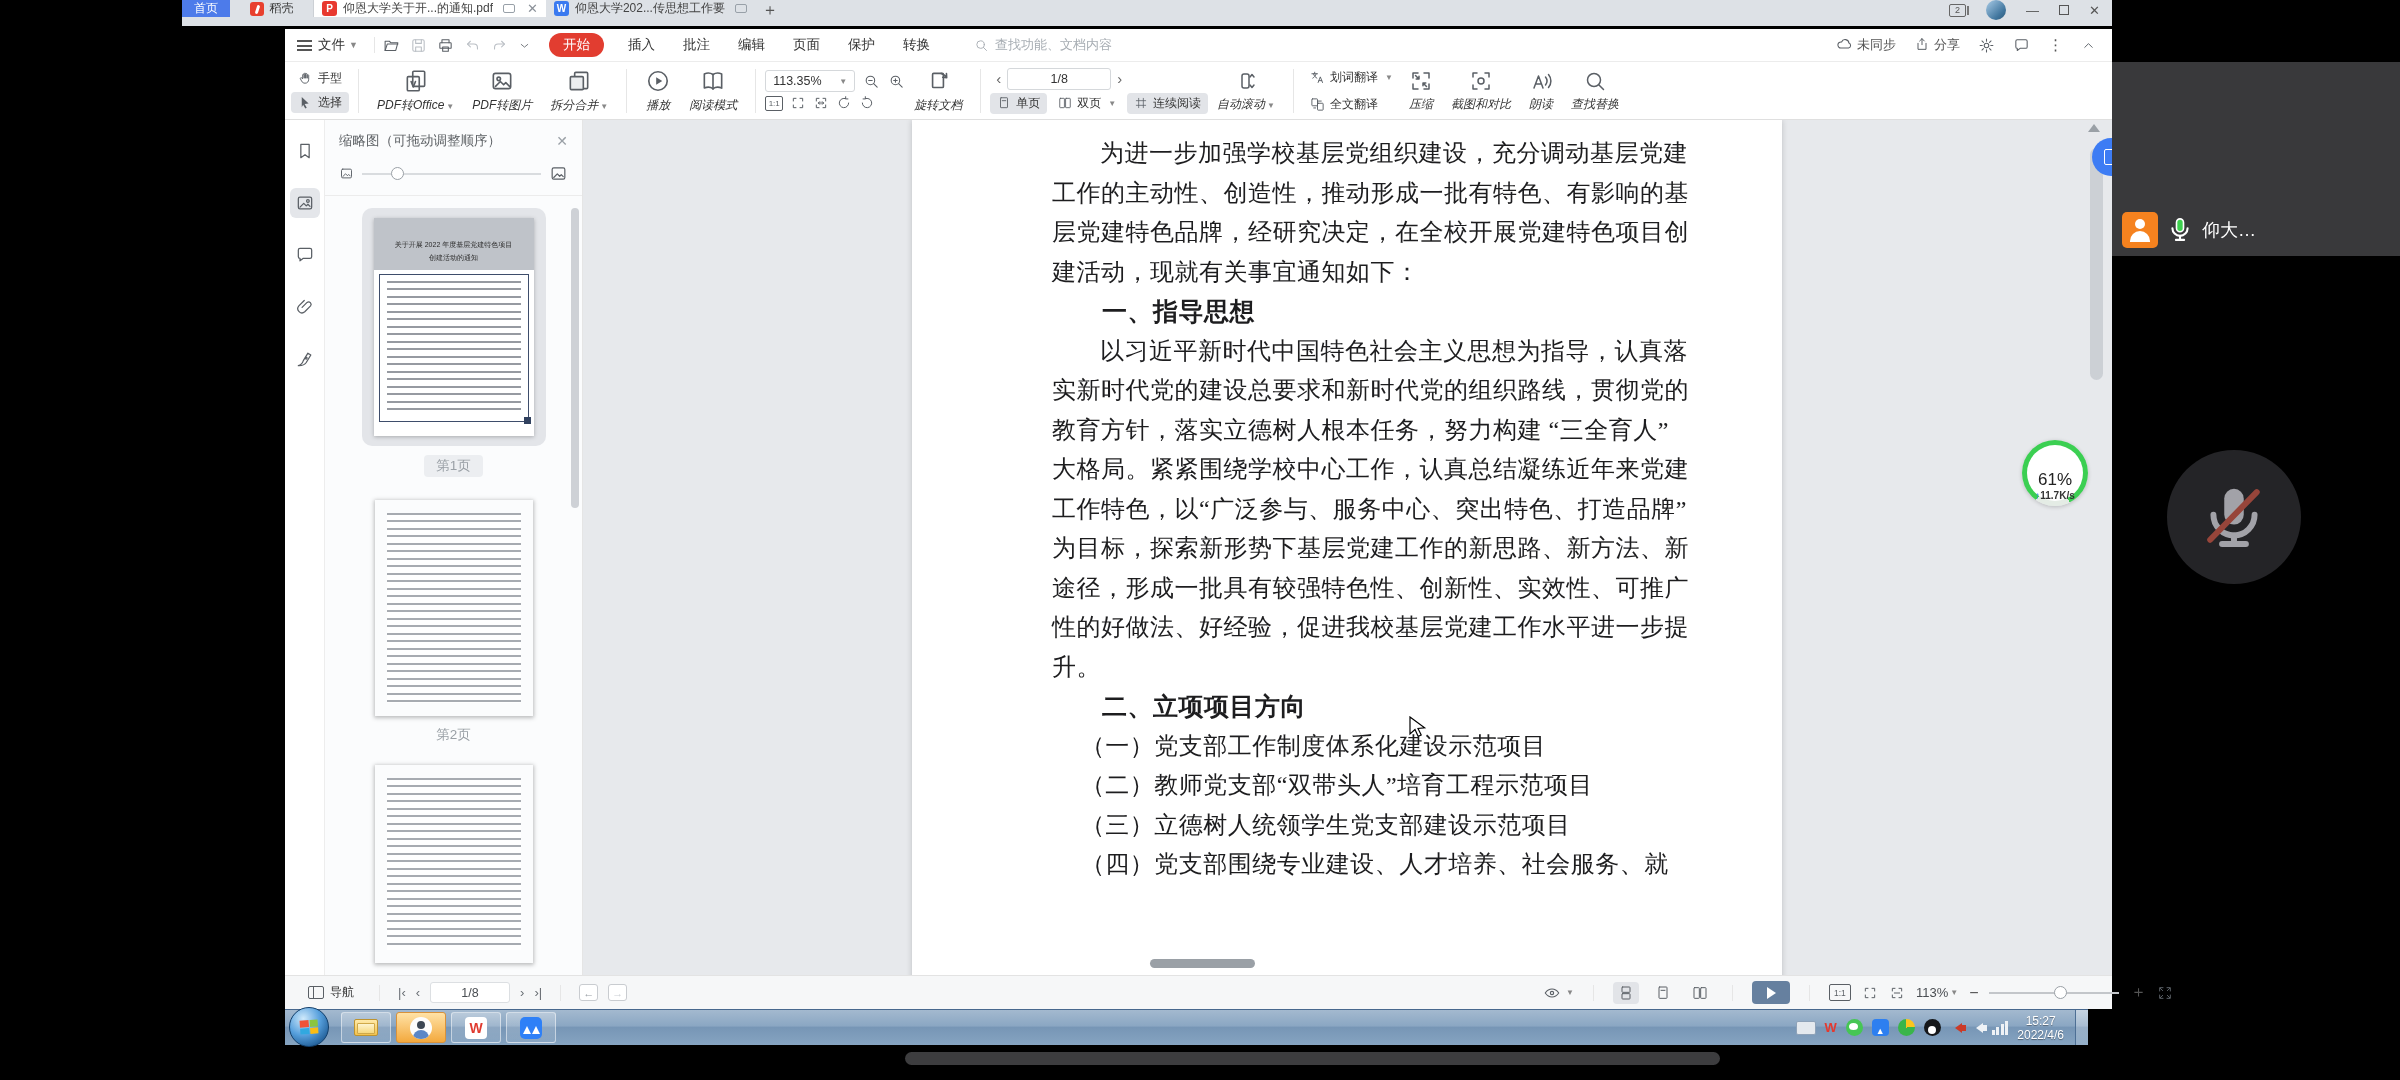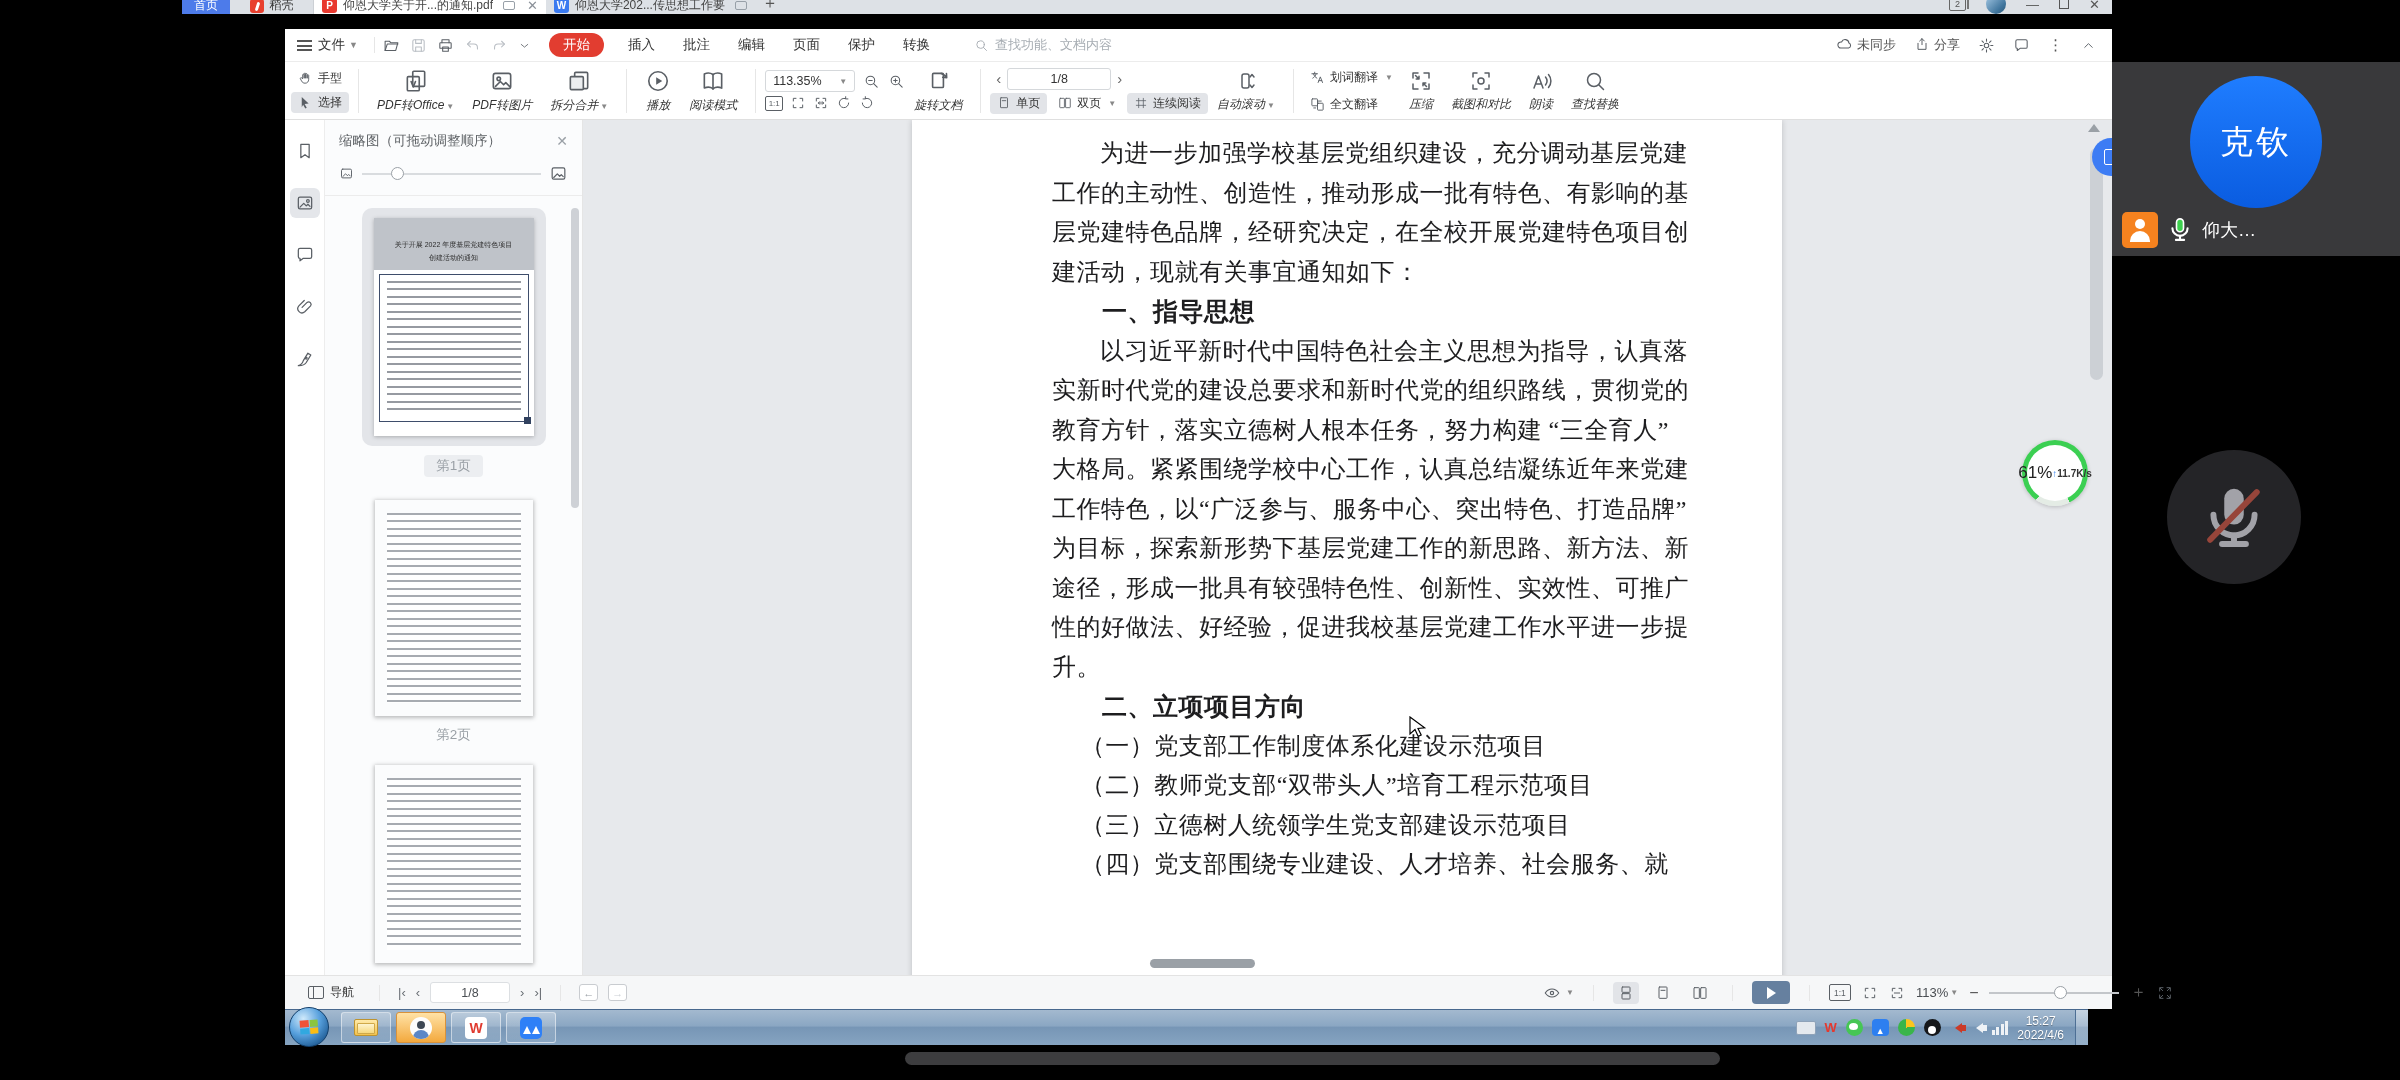--- a/index.html
+++ b/index.html
@@ -1,20 +1,20 @@
 <!DOCTYPE html>
 <html><head>
 <meta charset="utf-8">
 <style>
   * { margin:0; padding:0; box-sizing:border-box; }
   html,body { width:2400px; height:1080px; background:#000; font-family:"Liberation Sans",sans-serif; }
   .screen { position:relative; width:2400px; height:1080px; background:#000; overflow:hidden; }
 
   
-  .tabbar { position:absolute; left:182px; top:0; width:1930px; height:14px; background:#dde1e6; display:flex; align-items:flex-end; font-size:12px; color:#333; }
+  .tabbar { position:absolute; left:182px; top:0; width:1930px; height:26px; background:#dde1e6; display:flex; align-items:flex-start; font-size:12px; color:#333; }
   .tab-home { width:48px; background:#4d7bea; color:#fff; display:flex; align-items:center; justify-content:center; }
   .tab-docer { width:84px; display:flex; align-items:center; justify-content:center; gap:6px; border-right:1px solid #ccd0d5; }
   .docer-ic { width:14px; height:14px; border-radius:3px; background:#e8402e; position:relative; }
   .docer-ic::after { content:""; position:absolute; left:6px; top:3px; width:3px; height:9px; background:#fff; border-radius:2px; transform:rotate(18deg); }
   .tab-doc { display:flex; align-items:center; gap:6px; padding:0 8px; color:#444; }
   .tab-doc.active { background:#fff; }
   .pdf-ic { width:15px; height:15px; border-radius:3px; background:#e8392f; color:#fff; font-size:10px; font-weight:bold; display:flex; align-items:center; justify-content:center; }
   .w-ic { width:15px; height:15px; border-radius:3px; background:#3a7af0; color:#fff; font-size:10px; font-weight:bold; display:flex; align-items:center; justify-content:center; }
   .tab-title { max-width:150px; white-space:nowrap; overflow:hidden; }
   .tab-prev { width:12px; height:9px; border:1px solid #98a0a8; border-radius:2px; margin-left:4px; }
@@ -160,21 +160,21 @@
   .meet-row { position:absolute; left:10px; bottom:8px; display:flex; align-items:center; gap:8px; }
   .host-badge { width:36px; height:36px; border-radius:5px; background:#f5821f; position:relative; }
   .host-badge::before { content:""; position:absolute; left:13px; top:7px; width:10px; height:10px; border-radius:50%; background:#fff; }
   .host-badge::after { content:""; position:absolute; left:8px; top:19px; width:20px; height:11px; border-radius:10px 10px 0 0; background:#fff; }
   .meet-name { color:#fff; font-size:18px; }
   .meet-mic-btn { position:absolute; left:2167px; top:450px; width:134px; height:134px; border-radius:50%; background:#242427; display:flex; align-items:center; justify-content:center; }
   .meet-bar { position:absolute; left:905px; top:1052px; width:815px; height:13px; border-radius:7px; background:#3d3d3f; }
 
   
   .net { position:absolute; left:2022px; top:440px; width:66px; height:66px; border-radius:50%; background:conic-gradient(from 215deg,#3bcf52 0 83%,#e4ece5 83% 100%); display:flex; align-items:center; justify-content:center; z-index:5; box-shadow:0 1px 4px rgba(0,0,0,.2); }
-  .net-in { width:56px; height:56px; border-radius:50%; background:#fff; display:flex; flex-direction:row; align-items:center; justify-content:center; }
+  .net-in { width:56px; height:56px; border-radius:50%; background:#fff; display:flex; flex-direction:column; align-items:center; justify-content:flex-end; }
   .net-pct { font-size:17px; color:#222; }
   .net-speed { font-size:10px; font-weight:bold; color:#333; }
   .net-speed b { color:#2f7ef0; }
 </style>
 </head>
 <body>
 
 <div class="screen">
 
   <div class="tabbar">
@@ -678,23 +678,20 @@
         </span>
       <span class="clock">
         <div>15:27</div>
         <div>2022/4/6</div>
       </span>
     </div>
     <span class="showdesk"></span>
   </div>
 
   <div class="meet-tile">
-    <div class="meet-avatar">
-      <span>克钦</span>
-    </div>
     <div class="meet-row">
       <span class="host-badge"></span>
       <svg width="28" height="28" viewBox="0 0 24 24">
         <rect x="9" y="2.5" width="6" height="11" rx="3" fill="#3ed14f" stroke="#fff" stroke-width="1.4"></rect>
         <path d="M5.5 10.5a6.5 6.5 0 0 0 13 0" fill="none" stroke="#fff" stroke-width="1.8" stroke-linecap="round"></path>
         <path d="M12 17v3.5M8.5 20.5h7" stroke="#fff" stroke-width="1.8" stroke-linecap="round"></path>
       </svg>
       <span class="meet-name">仰大…</span>
     </div>
   </div>

